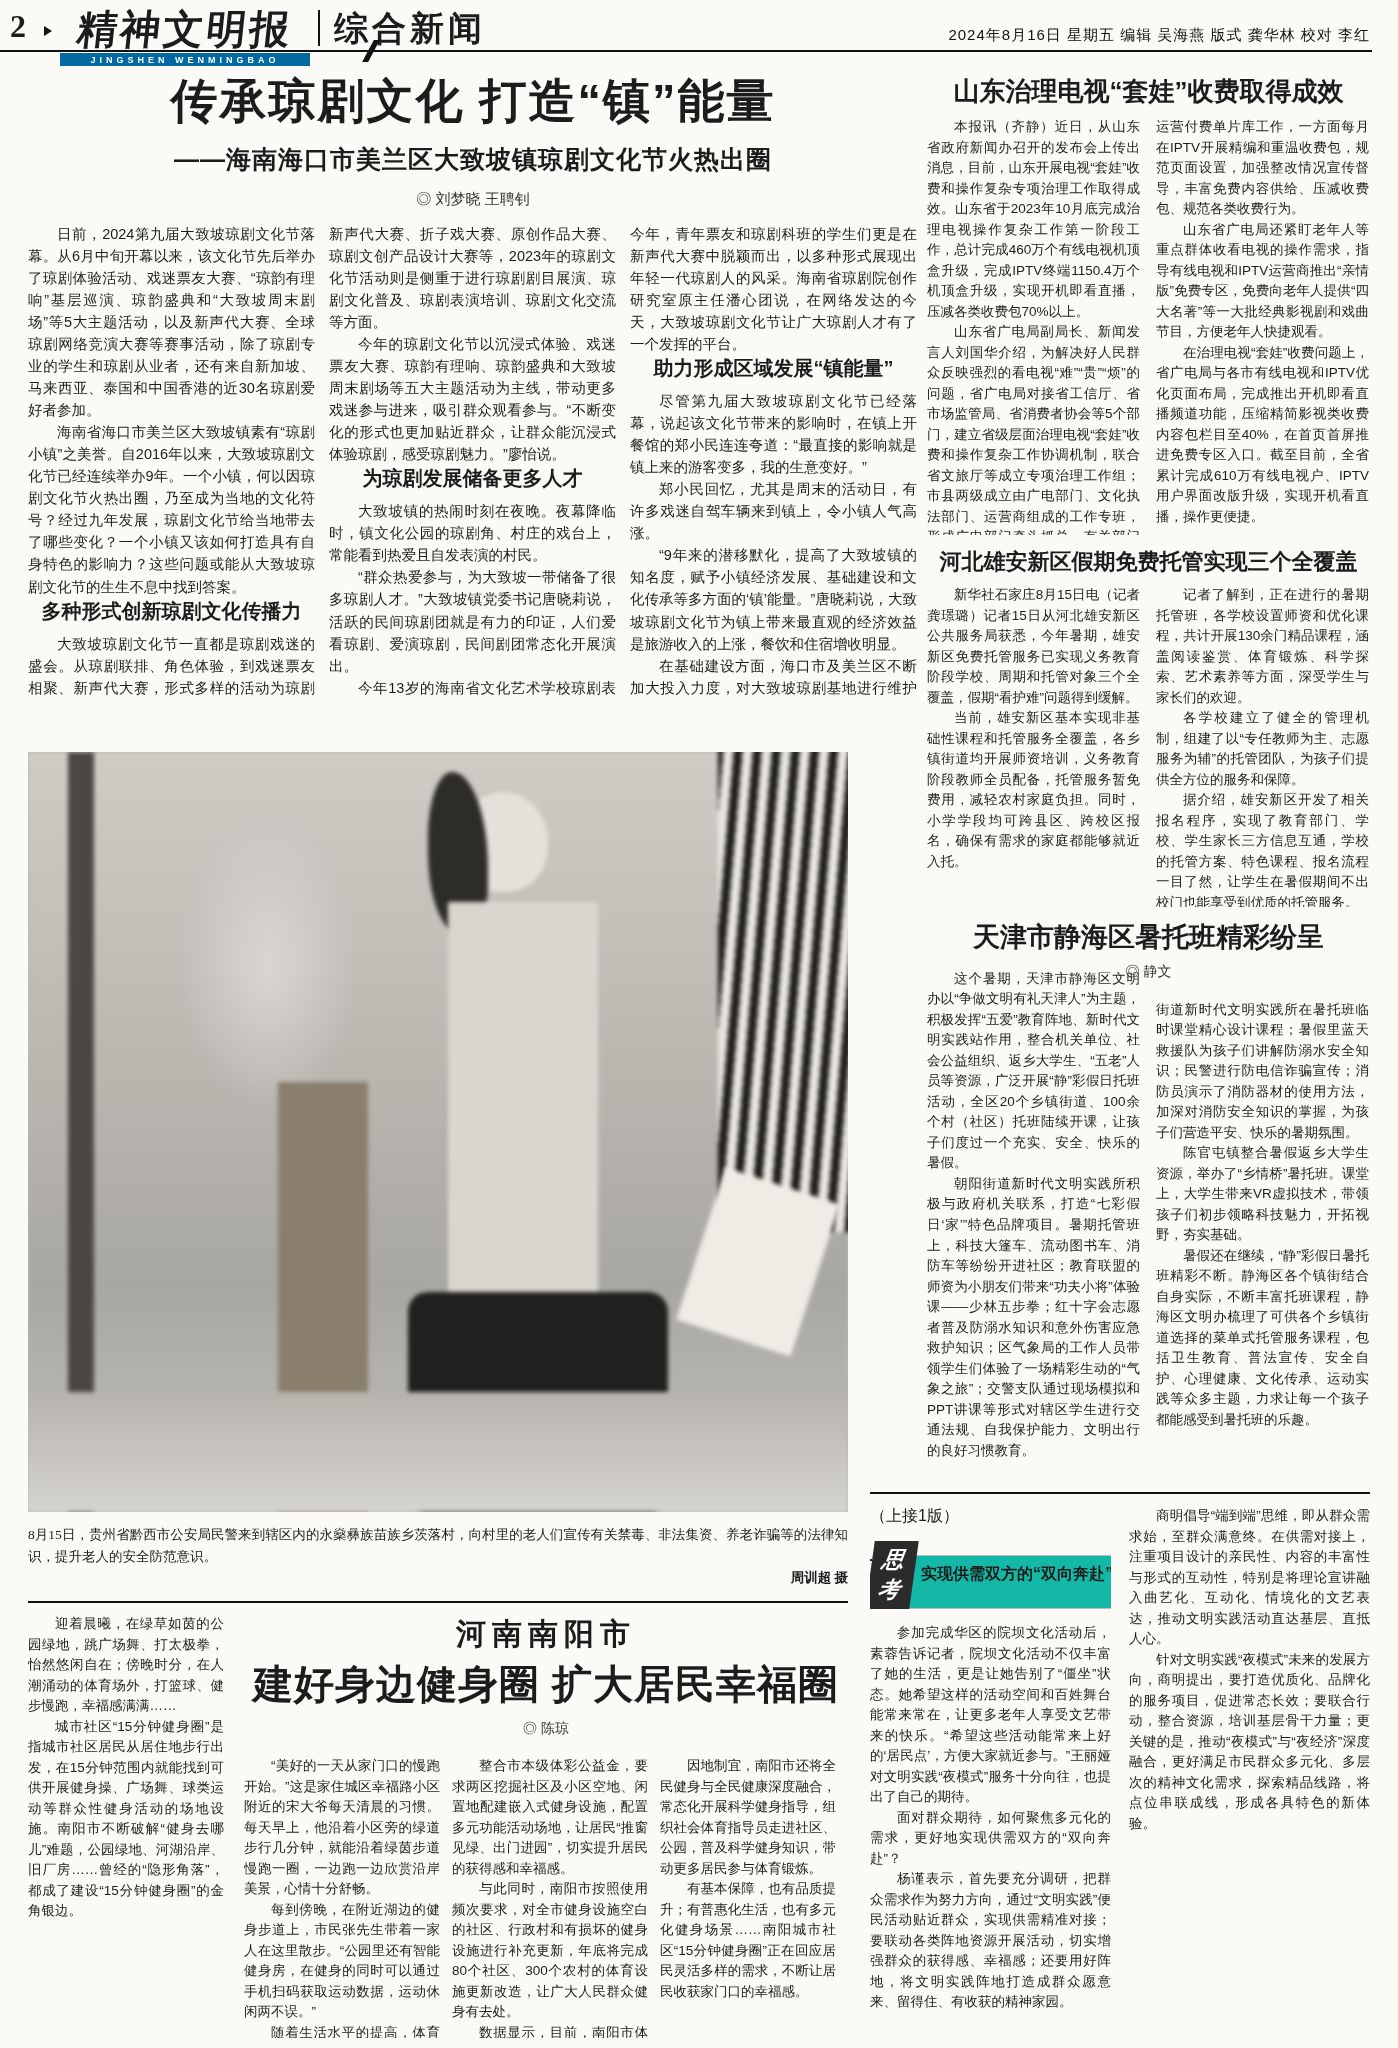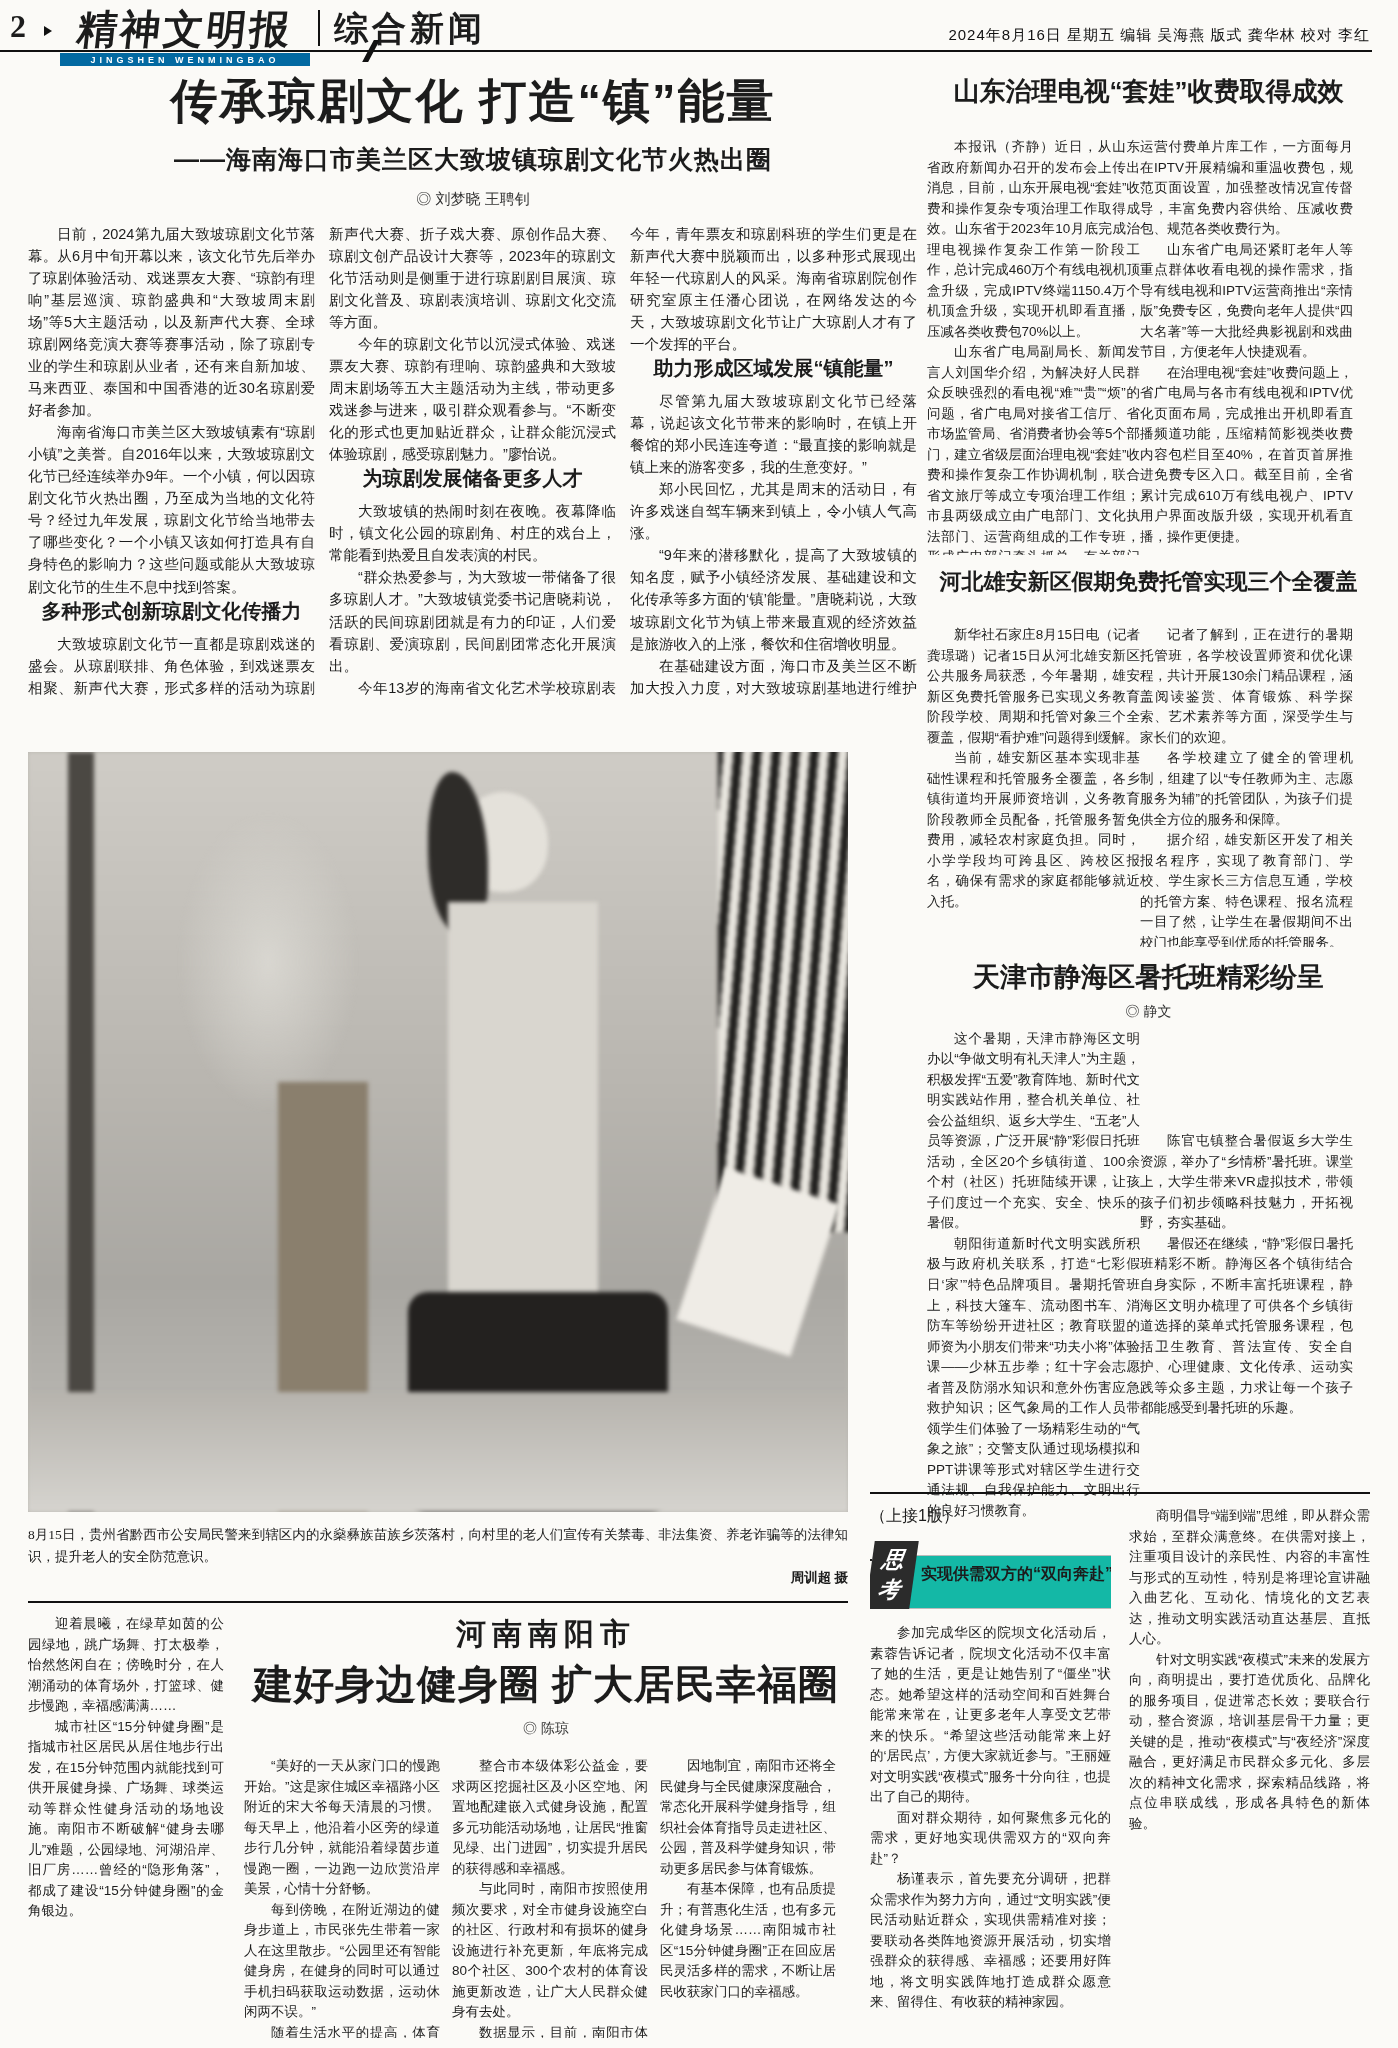--- a/index.html
+++ b/index.html
@@ -34,21 +34,21 @@
   .main-title{font-size:47px;font-weight:900;text-align:center;letter-spacing:2px;white-space:nowrap;}
   .main-sub{font-size:25px;font-weight:bold;text-align:center;margin-top:10px;letter-spacing:1px;}
   .main-by{font-size:15px;margin-top:14px;text-align:center;width:100%;}
   .main-body{display:flex;gap:14px;margin-top:14px;height:478px;}
   .main-body .col{width:287px;font-size:14.5px;}
   .main-body .subhead{font-size:20px;}
   
   .sidebar{position:absolute;left:927px;top:74px;width:443px;}
   .sb-art{margin-bottom:12px;}
   .sb-title{font-weight:900;text-align:center;}
-  .sb-body{display:flex;margin-top:28px;}
+  .sb-body{display:flex;gap:16px;margin-top:8px;}
   .sb-body .col{width:213px;font-size:13.5px;}
   
   .photo{position:absolute;left:28px;top:752px;width:820px;height:760px;overflow:hidden;background:#b9b6b0;}
   .ph{position:absolute;filter:blur(2px);}
   .caption{position:absolute;left:28px;top:1524px;width:820px;font-family:"Liberation Serif",serif;font-size:13.5px;line-height:1.6;text-align:justify;}
   .credit{text-align:right;font-weight:bold;font-family:"Liberation Serif",serif;}
   .rule-left{position:absolute;left:28px;top:1601px;width:820px;height:2px;background:#111;}
   .rule-right{position:absolute;left:870px;top:1492px;width:500px;height:2px;background:#111;}
   
   .ny{position:absolute;left:28px;top:1614px;width:820px;height:426px;display:flex;gap:12px;}
@@ -153,20 +153,21 @@
   <div class="sb-art">
     <div class="sb-title" style="font-size:27px;">天津市静海区暑托班精彩纷呈</div>
     <div class="byline" style="font-size:14px;margin-top:8px;">◎ 静文</div>
     <div class="sb-body" style="height:452px;align-items:center;">
       <div class="col">
         <p class="p">这个暑期，天津市静海区文明办以“争做文明有礼天津人”为主题，积极发挥“五爱”教育阵地、新时代文明实践站作用，整合机关单位、社会公益组织、返乡大学生、“五老”人员等资源，广泛开展“静”彩假日托班活动，全区20个乡镇街道、100余个村（社区）托班陆续开课，让孩子们度过一个充实、安全、快乐的暑假。</p>
         <p class="p">朝阳街道新时代文明实践所积极与政府机关联系，打造“七彩假日‘家’”特色品牌项目。暑期托管班上，科技大篷车、流动图书车、消防车等纷纷开进社区；教育联盟的师资为小朋友们带来“功夫小将”体验课——少林五步拳；红十字会志愿者普及防溺水知识和意外伤害应急救护知识；区气象局的工作人员带领学生们体验了一场精彩生动的“气象之旅”；交警支队通过现场模拟和PPT讲课等形式对辖区学生进行交通法规、自我保护能力、文明出行的良好习惯教育。</p>
 
       </div>
       <div class="col">
+        <p class="p cont">街道新时代文明实践所在暑托班临时课堂精心设计课程；暑假里蓝天救援队为孩子们讲解防溺水安全知识；民警进行防电信诈骗宣传；消防员演示了消防器材的使用方法，加深对消防安全知识的掌握，为孩子们营造平安、快乐的暑期氛围。</p>
         <p class="p">陈官屯镇整合暑假返乡大学生资源，举办了“乡情桥”暑托班。课堂上，大学生带来VR虚拟技术，带领孩子们初步领略科技魅力，开拓视野，夯实基础。</p>
         <p class="p">暑假还在继续，“静”彩假日暑托班精彩不断。静海区各个镇街结合自身实际，不断丰富托班课程，静海区文明办梳理了可供各个乡镇街道选择的菜单式托管服务课程，包括卫生教育、普法宣传、安全自护、心理健康、文化传承、运动实践等众多主题，力求让每一个孩子都能感受到暑托班的乐趣。</p>
       </div>
     </div>
   </div>
 </div>
 
 <div class="photo">
 
   <div class="ph" style="left:0;top:0;width:820px;height:760px;background:linear-gradient(180deg,#cfccc6 0%,#b8b5af 45%,#a9a7a2 70%,#c2c0bb 100%);"></div>

